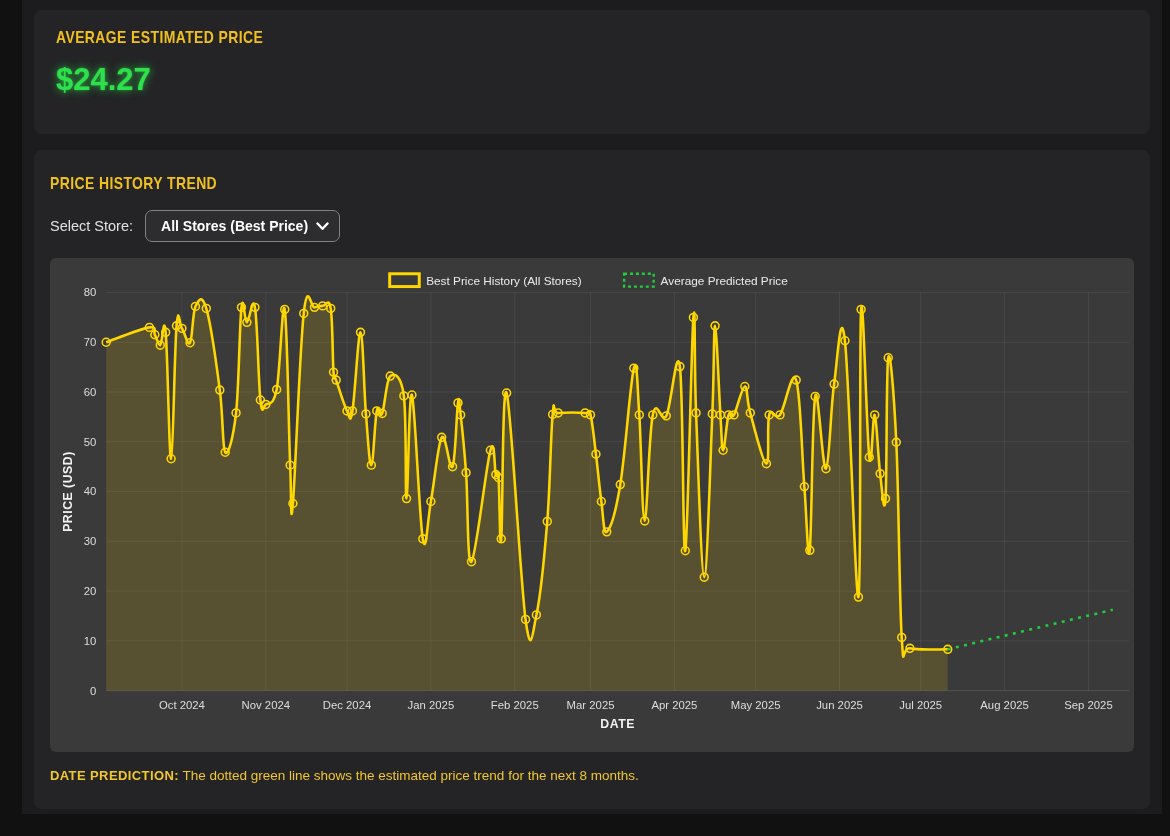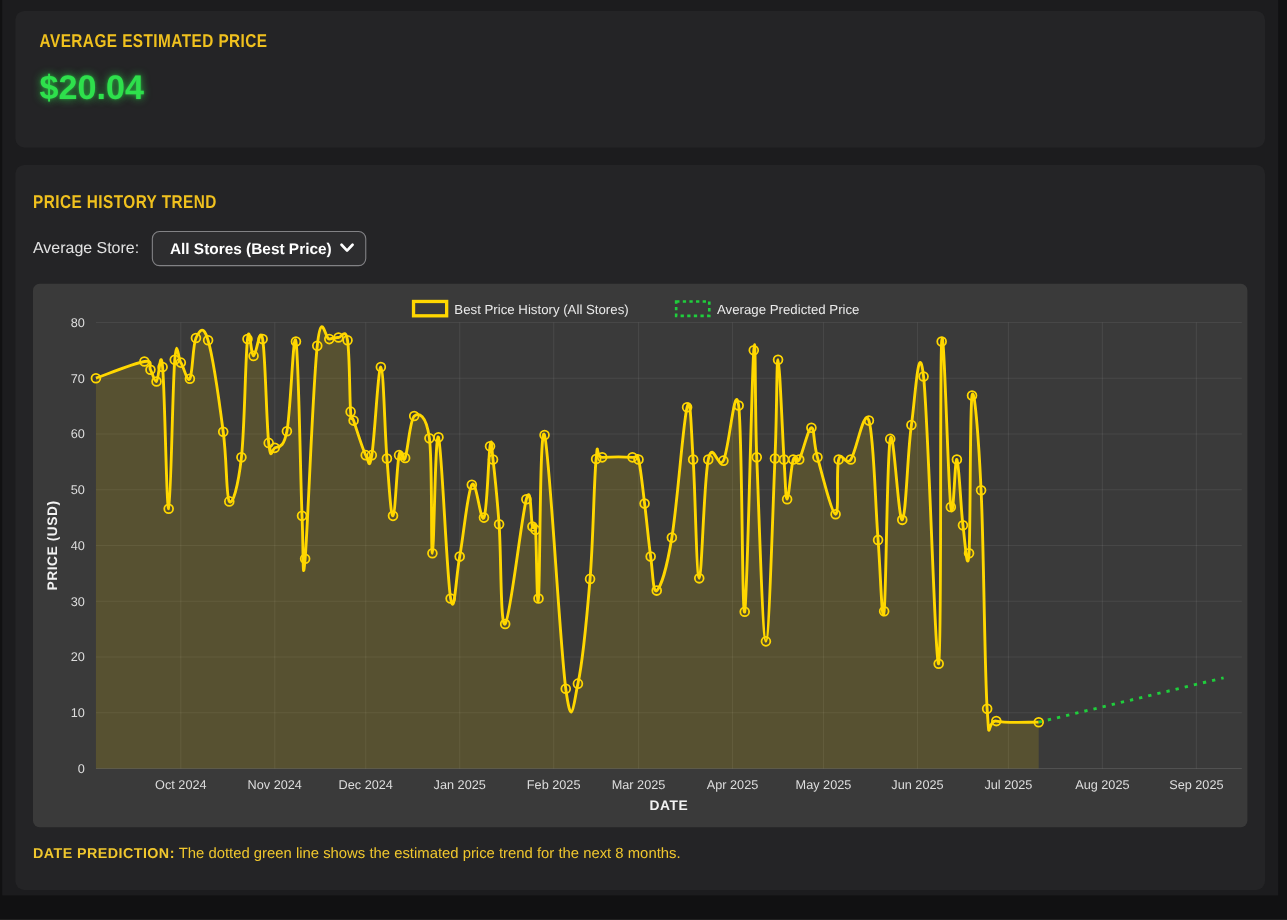--- a/index.html
+++ b/index.html
@@ -1,18 +1,18 @@
 <!DOCTYPE html>
 <html><head>
 <meta charset="utf-8">
 <style>
   * { margin:0; padding:0; box-sizing:border-box; }
   html,body { width:1170px; height:836px; overflow:hidden; }
   body { background:#111112; font-family:"Liberation Sans", sans-serif; }
-  .frame { position:absolute; top:0; left:2px; right:8px; height:814px; background:#1c1c1e; }
+  .frame { position:absolute; top:0; left:22px; right:8px; height:814px; background:#1c1c1e; }
   .card { background:#242426; border-radius:8px; margin:0 12px; padding:16px; }
   .card-price { margin-top:10px; padding:18px 22px 36px 22px; }
   .card-trend { margin-top:16px; padding:14px 16px 26px 16px; }
   .condensed { display:inline-block; transform:scaleX(.82); transform-origin:0 50%; letter-spacing:.5px; white-space:nowrap; }
   .card-title { color:#f0c11e; font-size:17px; font-weight:700; }
   .price-value { margin-top:14px; color:#2ee04c; font-size:31px; font-weight:700;
                  text-shadow:0 0 8px rgba(46,224,76,.75), 0 0 2px rgba(46,224,76,.5); }
   .trend-title { margin-top:10px; }
   .select-row { margin-top:16px; display:flex; align-items:center; }
   .select-label { color:#e2e2e2; font-size:14.5px; }
@@ -26,28 +26,28 @@
   .note { margin-top:16px; font-size:13.5px; color:#f0c72e; }
   .note-label { font-weight:700; font-size:13px; letter-spacing:.4px; }
 </style>
 </head>
 <body>
 
 <div class="frame">
 
   <div class="card card-price">
     <div class="card-title"><span class="condensed">AVERAGE ESTIMATED PRICE</span></div>
-    <div class="price-value">$20.04</div>
+    <div class="price-value">$24.27</div>
   </div>
 
   <div class="card card-trend">
     <div class="card-title trend-title"><span class="condensed">PRICE HISTORY TREND</span></div>
 
     <div class="select-row">
-      <span class="select-label">Average Store:</span>
+      <span class="select-label">Select Store:</span>
       <span class="select-wrap">
         <select class="store-select">
           <option>All Stores (Best Price)</option>
         </select>
         <span class="select-chevron">
           <svg width="13" height="9" viewBox="0 0 13 9">
               <path d="M1.5 1.5 L6.5 6.8 L11.5 1.5" fill="none" stroke="#ffffff" stroke-width="2.4" stroke-linecap="round" stroke-linejoin="round"></path>
             </svg>
         </span>
       </span>

